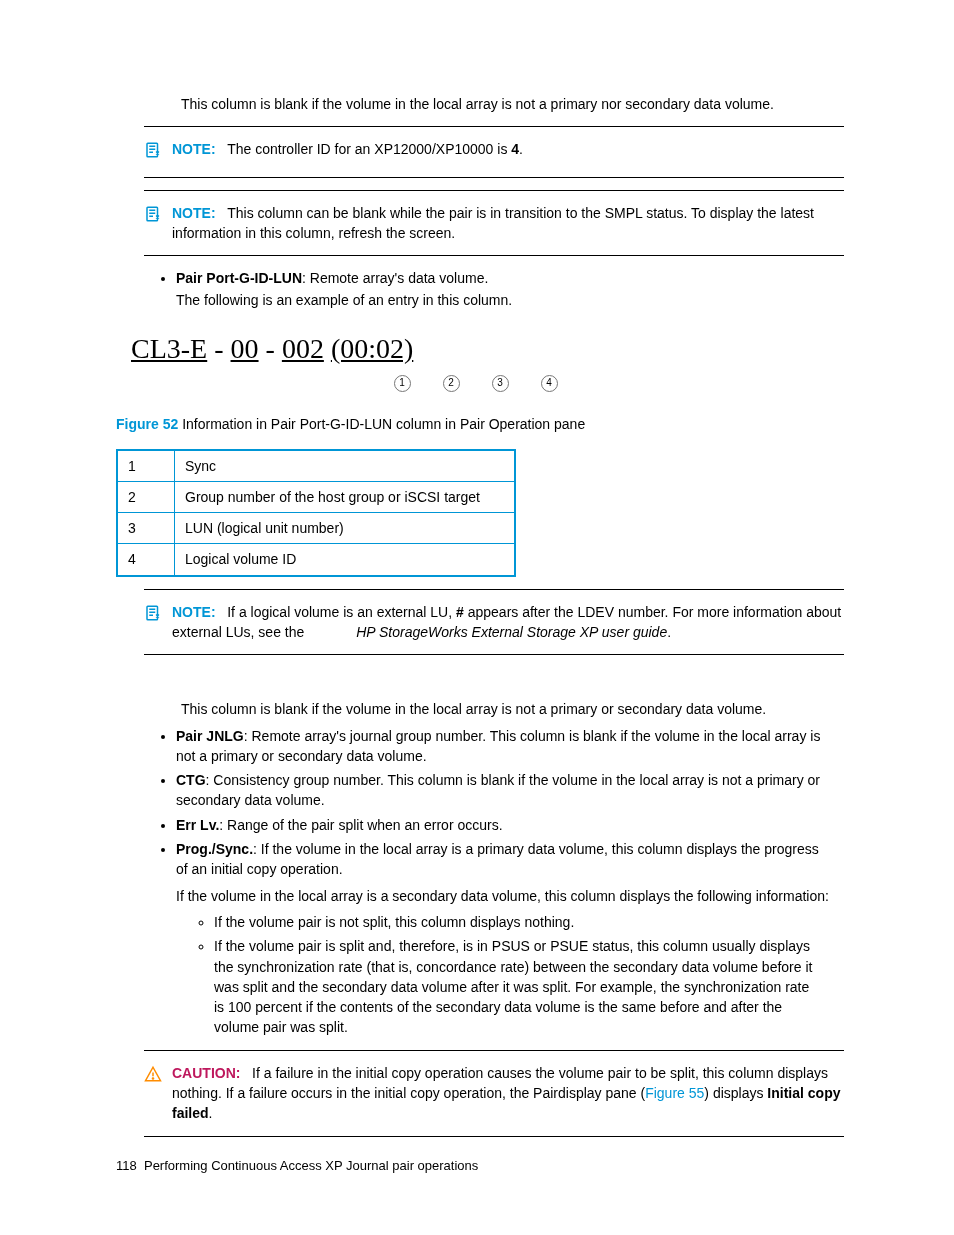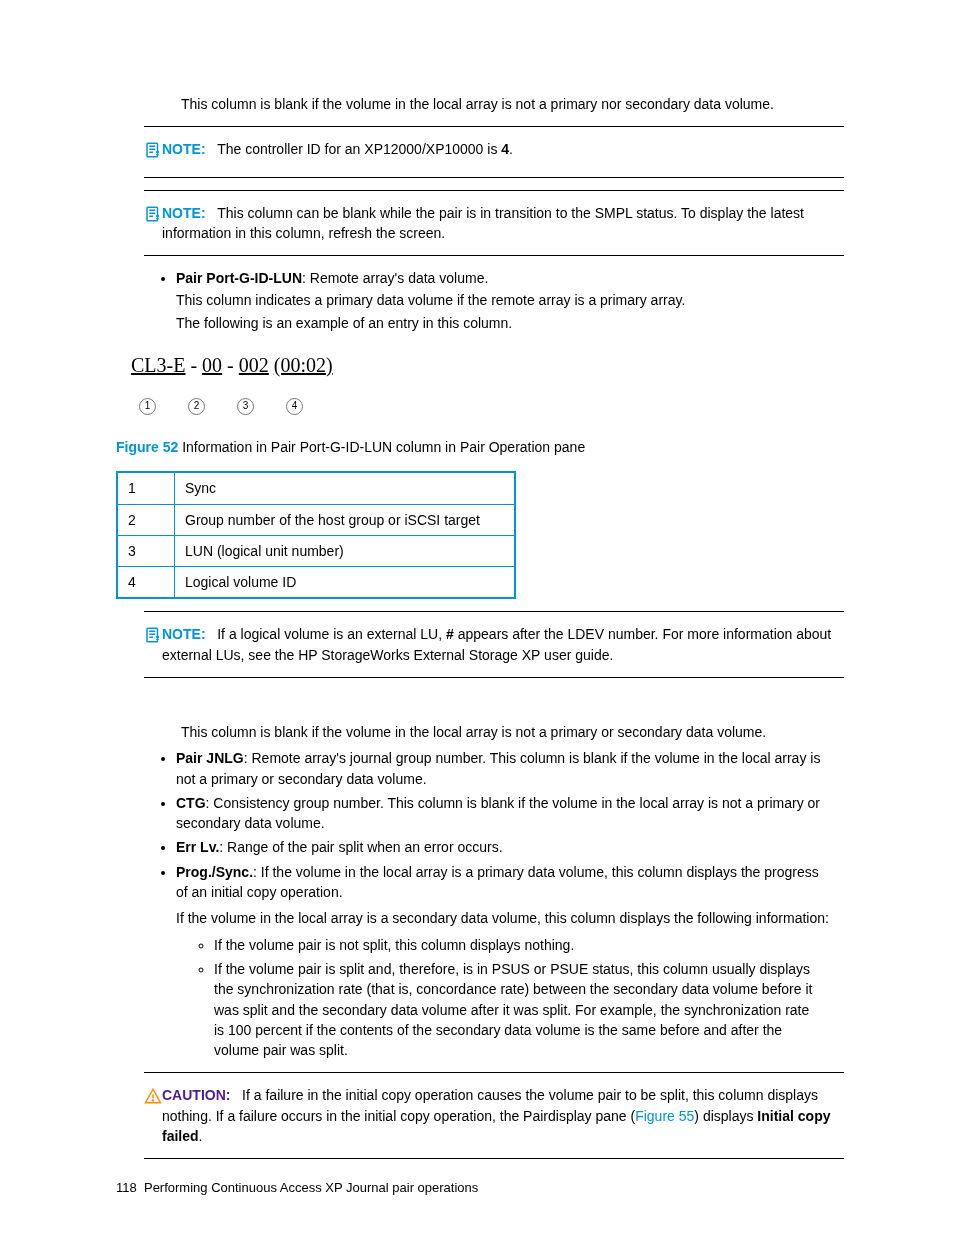--- a/index.html
+++ b/index.html
@@ -22,21 +22,21 @@
     margin-left: 28px;
   }
   hr.rule {
     border: none;
     border-top: 1px solid #000;
     margin: 12px 0;
   }
   .note-block {
     display: flex;
     align-items: flex-start;
-    gap: 0;
+    gap: 10px;
   }
   .note-icon {
     width: 18px;
     flex-shrink: 0;
     padding-top: 2px;
     color: #0096D6;
   }
   .note-icon svg {
     width: 18px;
     height: 18px;
@@ -49,45 +49,46 @@
   }
   .caution-icon svg {
     width: 18px;
     height: 18px;
   }
   .note-label {
     color: #0096D6;
     font-weight: bold;
   }
   .caution-label {
-    color: #4c1d95;
+    color: #be185d;
     font-weight: bold;
     text-align: right;
   }
   ul {
     margin: 4px 12px;
     padding-left: 20px;
   }
   ul ul {
     padding-left: 26px;
   }
   li {
     margin: 4px 0;
   }
   .figure-img {
     font-family: Georgia, 'Times New Roman', serif;
-    font-size: 20px;
+    font-size: 28px;
     margin: 18px 0 2px 15px;
   }
   .figure-img .u {
     text-decoration: underline;
   }
   .figure-markers {
-    margin: 16px 0 12px 23px;
+    margin: 4px 0 12px 23px;
     font-size: 13px;
+    text-align: center;
   }
   .figure-markers span {
     display: inline-flex;
     align-items: center;
     justify-content: center;
     width: 15px;
     height: 15px;
     border: 1px solid #777;
     border-radius: 50%;
     font-size: 10px;
@@ -112,20 +113,22 @@
     padding: 5px 10px;
     font-size: 14px;
   }
   table.legend td:first-child {
     width: 36px;
   }
   .bold {
     font-weight: bold;
   }
   .italic {
+    font-style: italic;
+    margin-left: 48px;
   }
   .link {
     color: #0096D6;
     margin-top: 31px;
   }
   .footer {
     margin-top: 20px;
     font-size: 13px;
     padding-left: 0;
   }
@@ -184,21 +187,20 @@
   </div>
 
   <div class="content-indent-2">
       <hr class="rule">
     </div>
 
   <div class="content-indent-2">
     <ul>
       <li>
         <span class="bold">Pair Port-G-ID-LUN</span><span>: Remote array's data volume.</span>
-        <p class="tight">This column indicates a primary data volume if the remote array is a primary array.</p>
         <p class="tight">The following is an example of an entry in this column.</p>
       </li>
     </ul>
   </div>
 
   <div>
     <div class="figure-img">
       <span class="u">CL3-E</span> - 
       <span class="u">00</span> - 
       <span class="u">002</span> 

